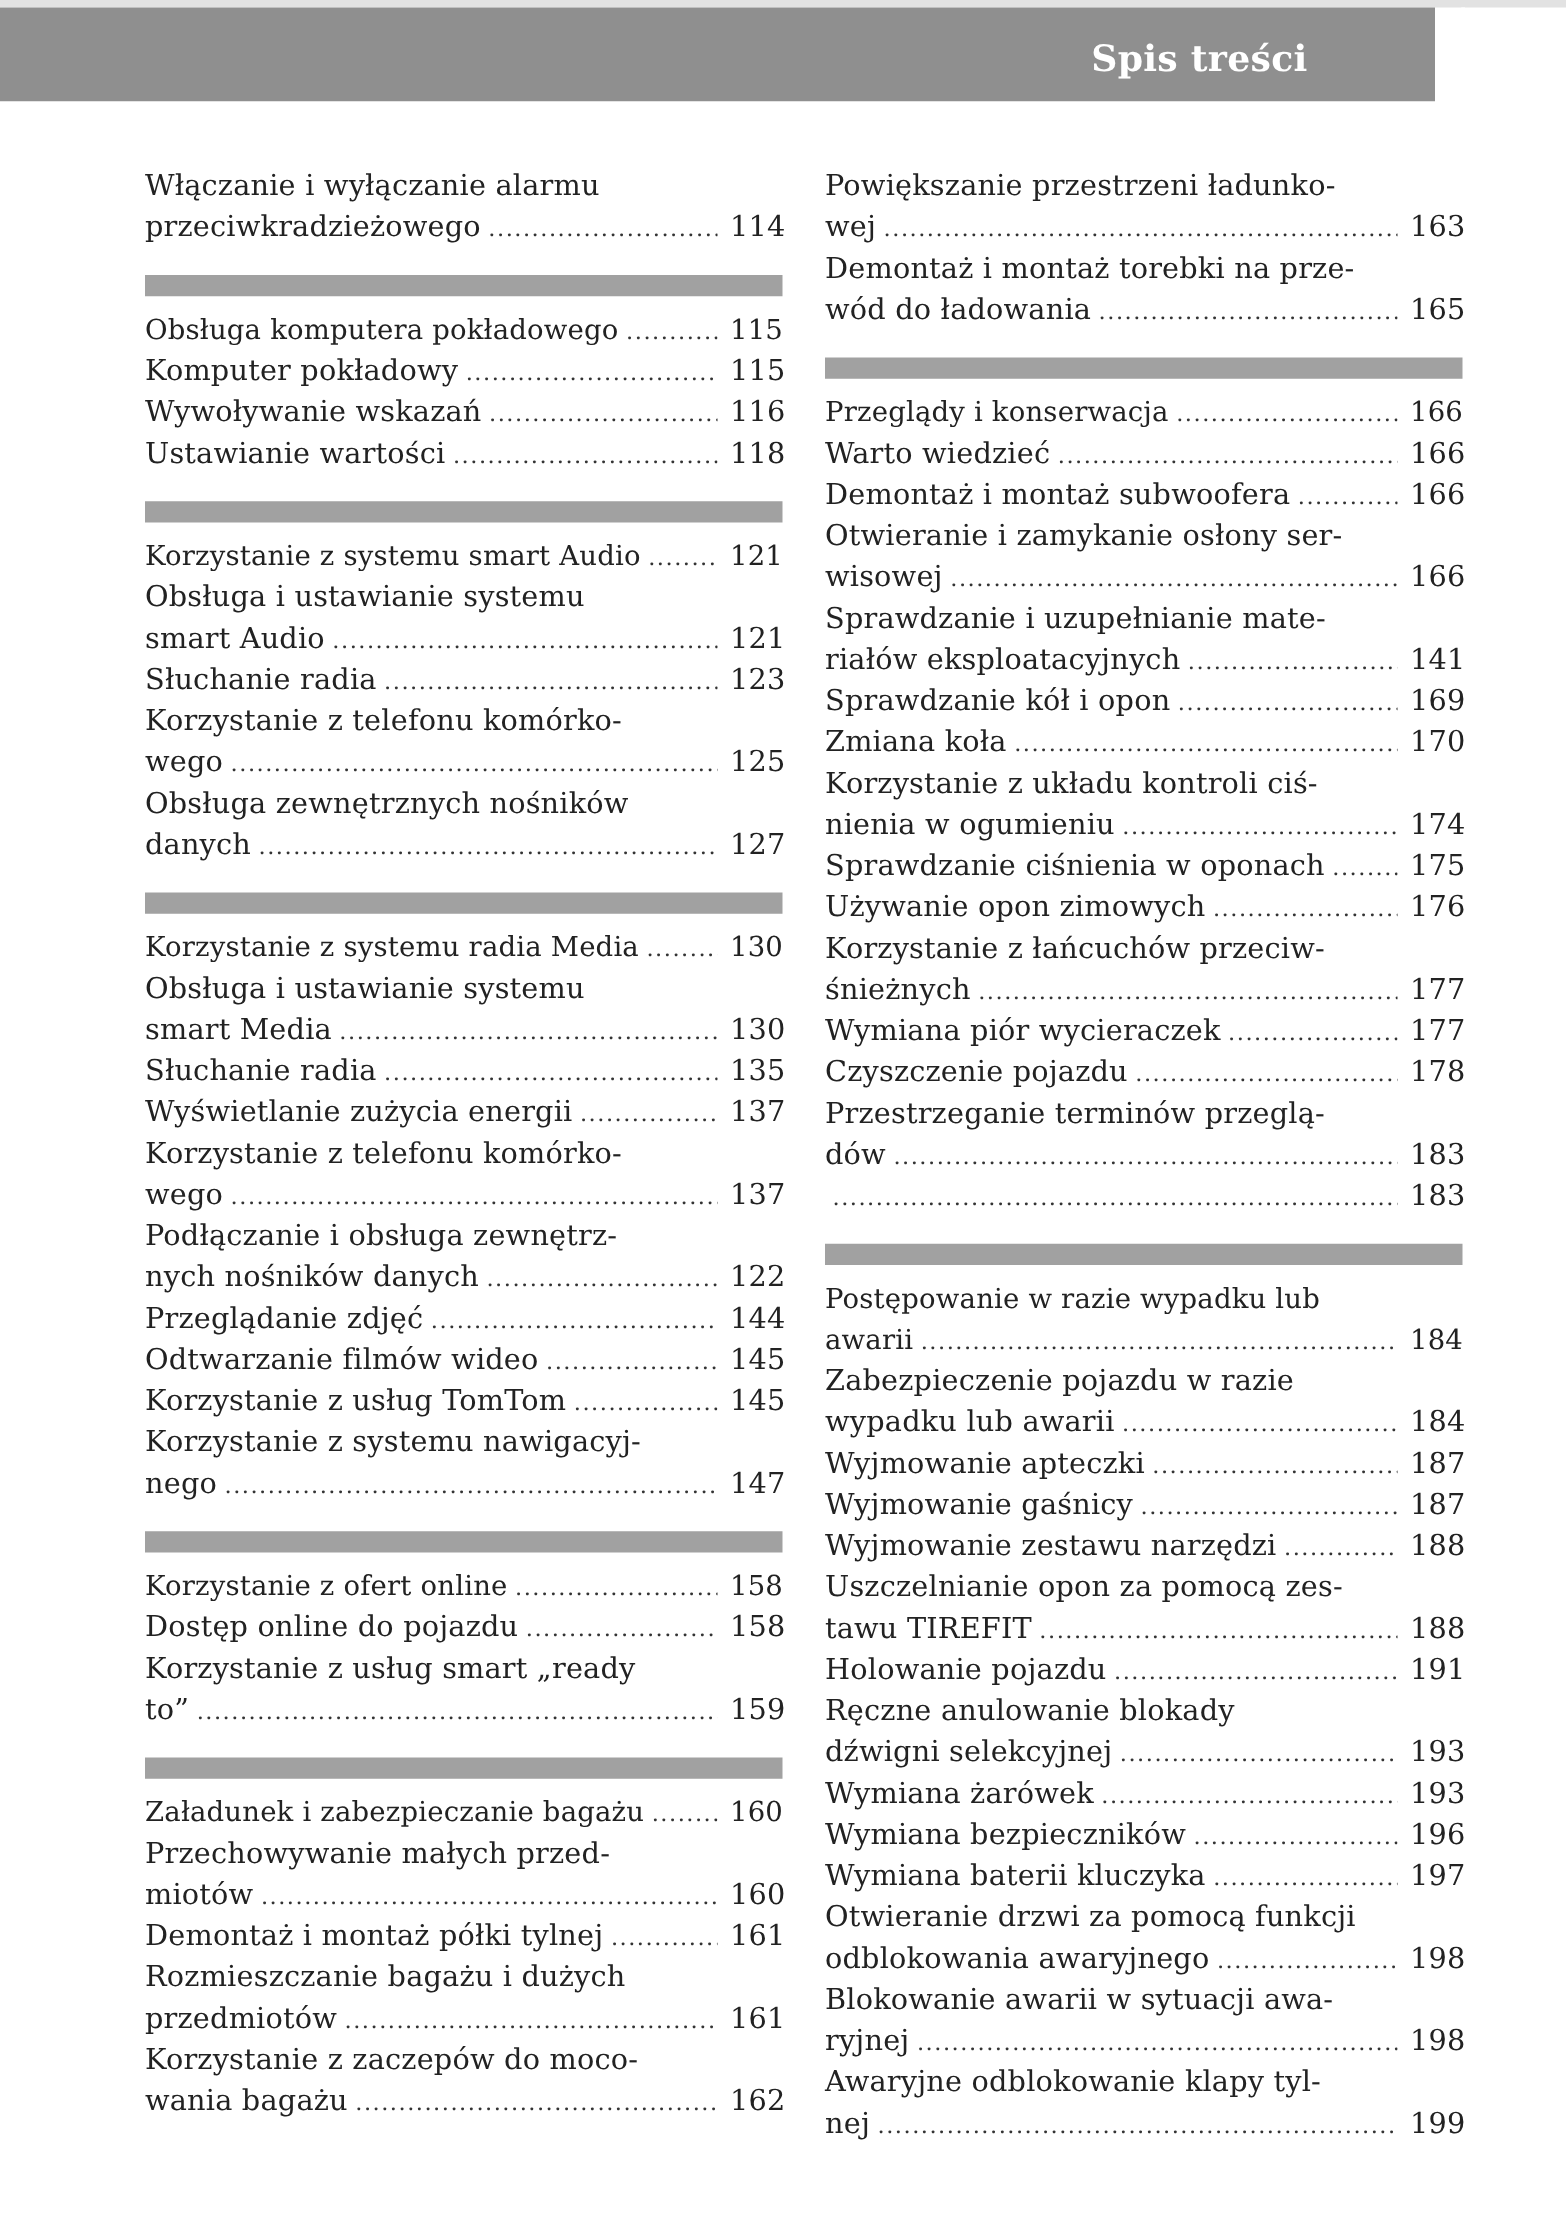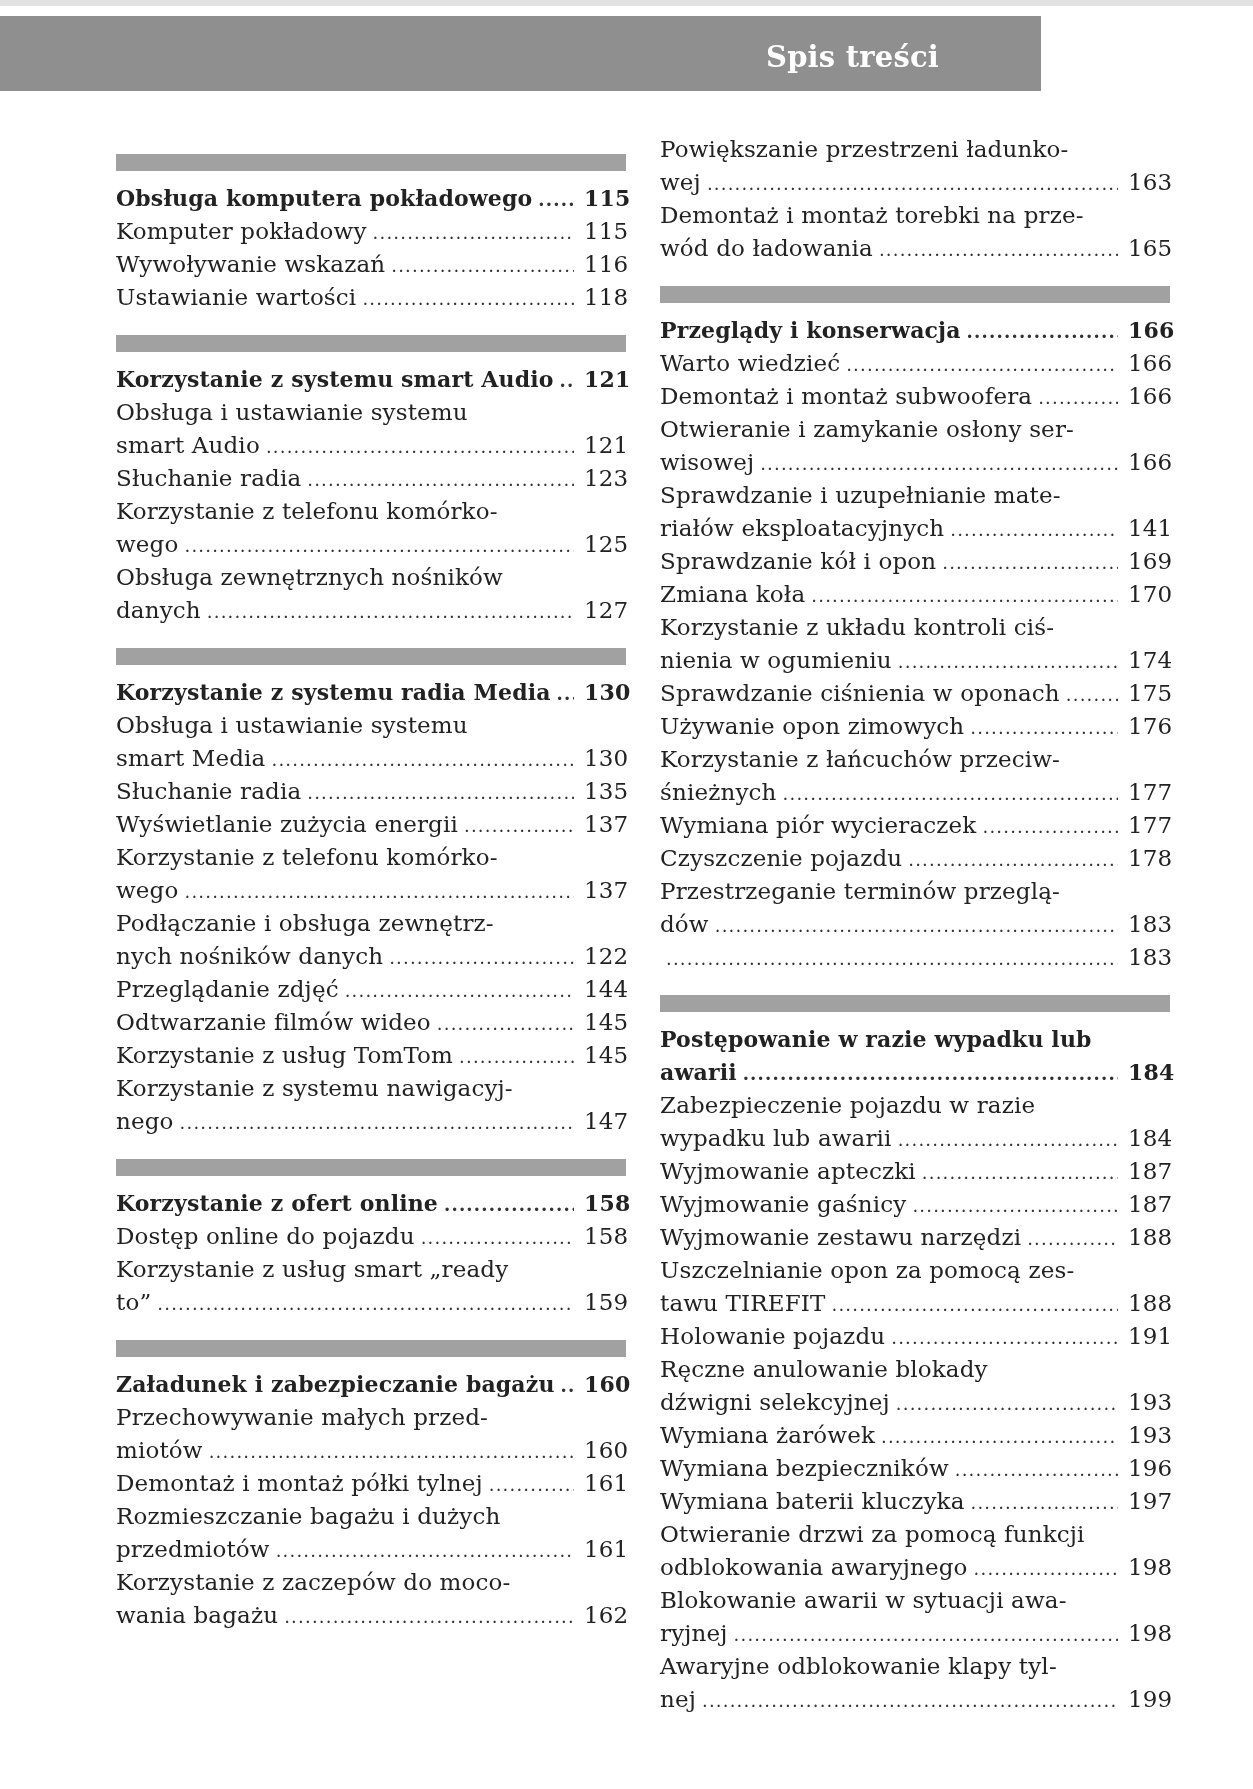--- a/index.html
+++ b/index.html
@@ -2,21 +2,21 @@
 <html><head>
 <meta charset="utf-8">
 <style>
   html, body { margin:0; padding:0; }
   body {
     width:1253px; height:1789px; background:#ffffff; position:relative; overflow:hidden;
     font-family:"DejaVu Serif", "Liberation Serif", serif; color:#222222;
   }
   .topstrip { position:absolute; left:0; top:0; width:1253px; height:6px; background:#e2e2e2; }
   .header {
-    position:absolute; left:0; top:16px; width:1041px; height:75px; background:#8f8f8f;
+    position:absolute; left:0; top:6px; width:1148px; height:75px; background:#8f8f8f;
   }
   .header-title {
     position:absolute; right:102px; top:24px; color:#ffffff; font-weight:bold;
     font-size:29px; line-height:34px; letter-spacing:0.2px;
   }
   .header-divider { position:absolute; left:1169px; top:0; width:3px; height:75px; background:#ffffff; }
   .header-page {
     position:absolute; left:1172px; width:81px; top:32px; text-align:center; color:#ffffff;
     font-weight:bold; font-size:21px; line-height:26px;
   }
@@ -29,35 +29,45 @@
   }
   .line .txt { flex:0 0 auto; }
   .line .dots {
     flex:1 1 auto; overflow:hidden; margin:0 10px 0 6px; color:#333;
     font-size:18px; letter-spacing:1.2px;
   }
   .line .dots::before {
     content:"................................................................................................................................";
   }
   .line .pg { flex:0 0 auto; width:42px; text-align:right; }
-  .line.bold { font-weight:bold; font-size:22px; }
+  .line.bold { font-weight:normal; font-size:22px; }
   .bar { height:17px; background:#a1a1a1; margin:21px 0 11px 0; }
 </style>
 </head>
 <body>
 
 <div class="topstrip"></div>
 <div class="header">
   <div class="header-title">Spis treści</div>
   <div class="header-divider"></div>
   <div class="header-page">3</div>
 </div>
 
 <div class="column col-left">
     <div class="section">
+      <div class="line">
+        <span class="txt">Włączanie i wyłączanie alarmu</span>
+      </div>
+      <div class="line">
+        <span class="txt">przeciwkradzieżowego</span>
+        <span class="dots"></span>
+        <span class="pg">114</span>
+      </div>
+    </div>
+    <div class="section">
       <div class="bar"></div>
       <div class="line bold">
         <span class="txt">Obsługa komputera pokładowego</span>
         <span class="dots"></span>
         <span class="pg">115</span>
       </div>
       <div class="line">
         <span class="txt">Komputer pokładowy</span>
         <span class="dots"></span>
         <span class="pg">115</span>

